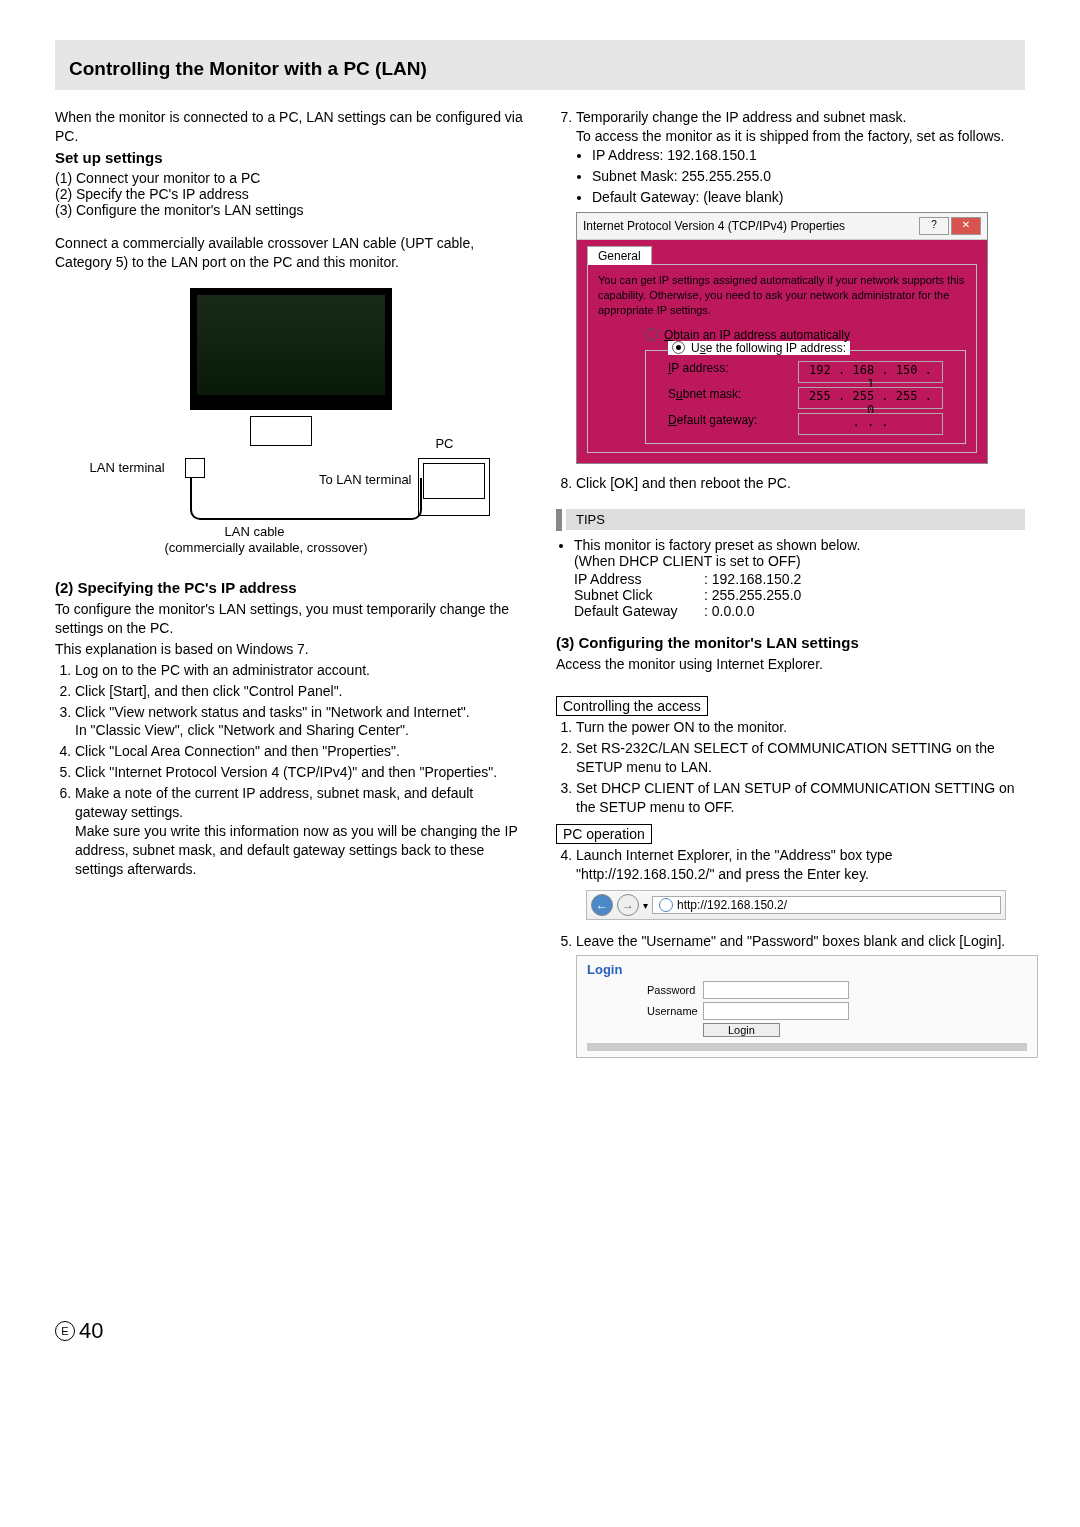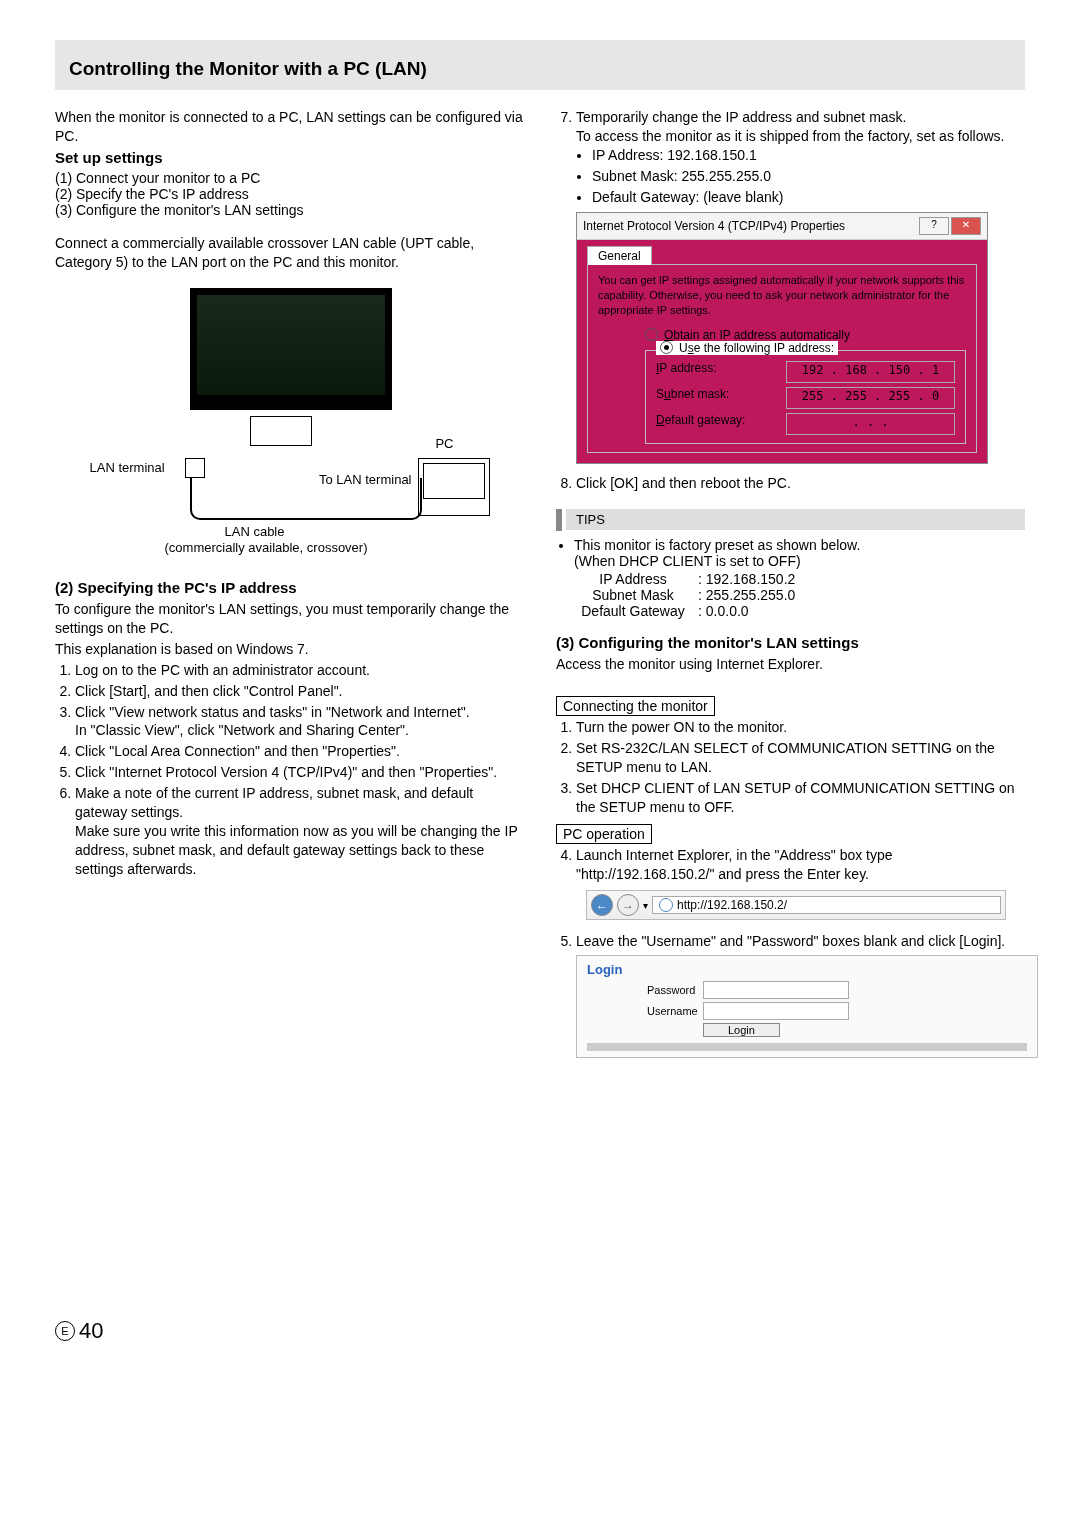--- a/index.html
+++ b/index.html
@@ -186,21 +186,21 @@
     font-size: 12px;
   }
   .win-groupbox {
     border: 1px solid #bbb;
     padding: 8px 10px;
     margin-top: -1px;
   }
   .win-fieldset {
     border: 1px solid #bbb;
     margin-top: 8px;
-    padding: 8px 10px;
+    padding: 8px 22px;
   }
   .radio-row {
     display: flex;
     align-items: center;
     gap: 6px;
     margin-bottom: 4px;
     font-size: 12px;
   }
   .radio-dot {
     width: 11px; height: 11px;
@@ -253,23 +253,22 @@
   .tips-body {
     border-top: none;
     padding: 6px 0 0 0;
     font-size: 14px;
   }
   .tips-body ul {
     margin: 0;
     padding-left: 18px;
   }
   .tips-table {
-    margin-left: 12px;
+    margin-left: 18px;
     margin-top: 2px;
-    text-align: center;
   }
   .tips-row { display: flex; }
   .tips-key { width: 130px; }
 
   .boxed-label {
     display: inline-block;
     border: 1px solid #000;
     padding: 1px 6px;
     font-size: 14px;
     margin: 6px 0 2px 0;
@@ -504,36 +503,36 @@
             <span>This monitor is factory preset as shown below.</span><br>
             <span>(When DHCP CLIENT is set to OFF)</span>
           </li>
         </ul>
         <div class="tips-table">
           <div class="tips-row">
               <span class="tips-key">IP Address</span>
               <span>: 192.168.150.2</span>
             </div>
           <div class="tips-row">
-              <span class="tips-key">Subnet Mask</span>
+              <span class="tips-key">Subnet Click</span>
               <span>: 255.255.255.0</span>
             </div>
           <div class="tips-row">
               <span class="tips-key">Default Gateway</span>
               <span>: 0.0.0.0</span>
             </div>
         </div>
       </div>
 
       <div class="block" style="margin-top:14px;">
         <p class="sub-bold">(3) Configuring the monitor's LAN settings</p>
         <p>Access the monitor using Internet Explorer.</p>
       </div>
 
-      <span class="boxed-label">Connecting the monitor</span>
+      <span class="boxed-label">Controlling the access</span>
       <ol class="numlist">
         <li>Turn the power ON to the monitor.</li>
         <li>Set RS-232C/LAN SELECT of COMMUNICATION SETTING on the SETUP menu to LAN.</li>
         <li>Set DHCP CLIENT of LAN SETUP of COMMUNICATION SETTING on the SETUP menu to OFF.</li>
       </ol>
 
       <span class="boxed-label">PC operation</span>
       <ol class="numlist" start="4">
         <li>Launch Internet Explorer, in the "Address" box type "http://192.168.150.2/" and press the Enter key.</li>
       </ol>

